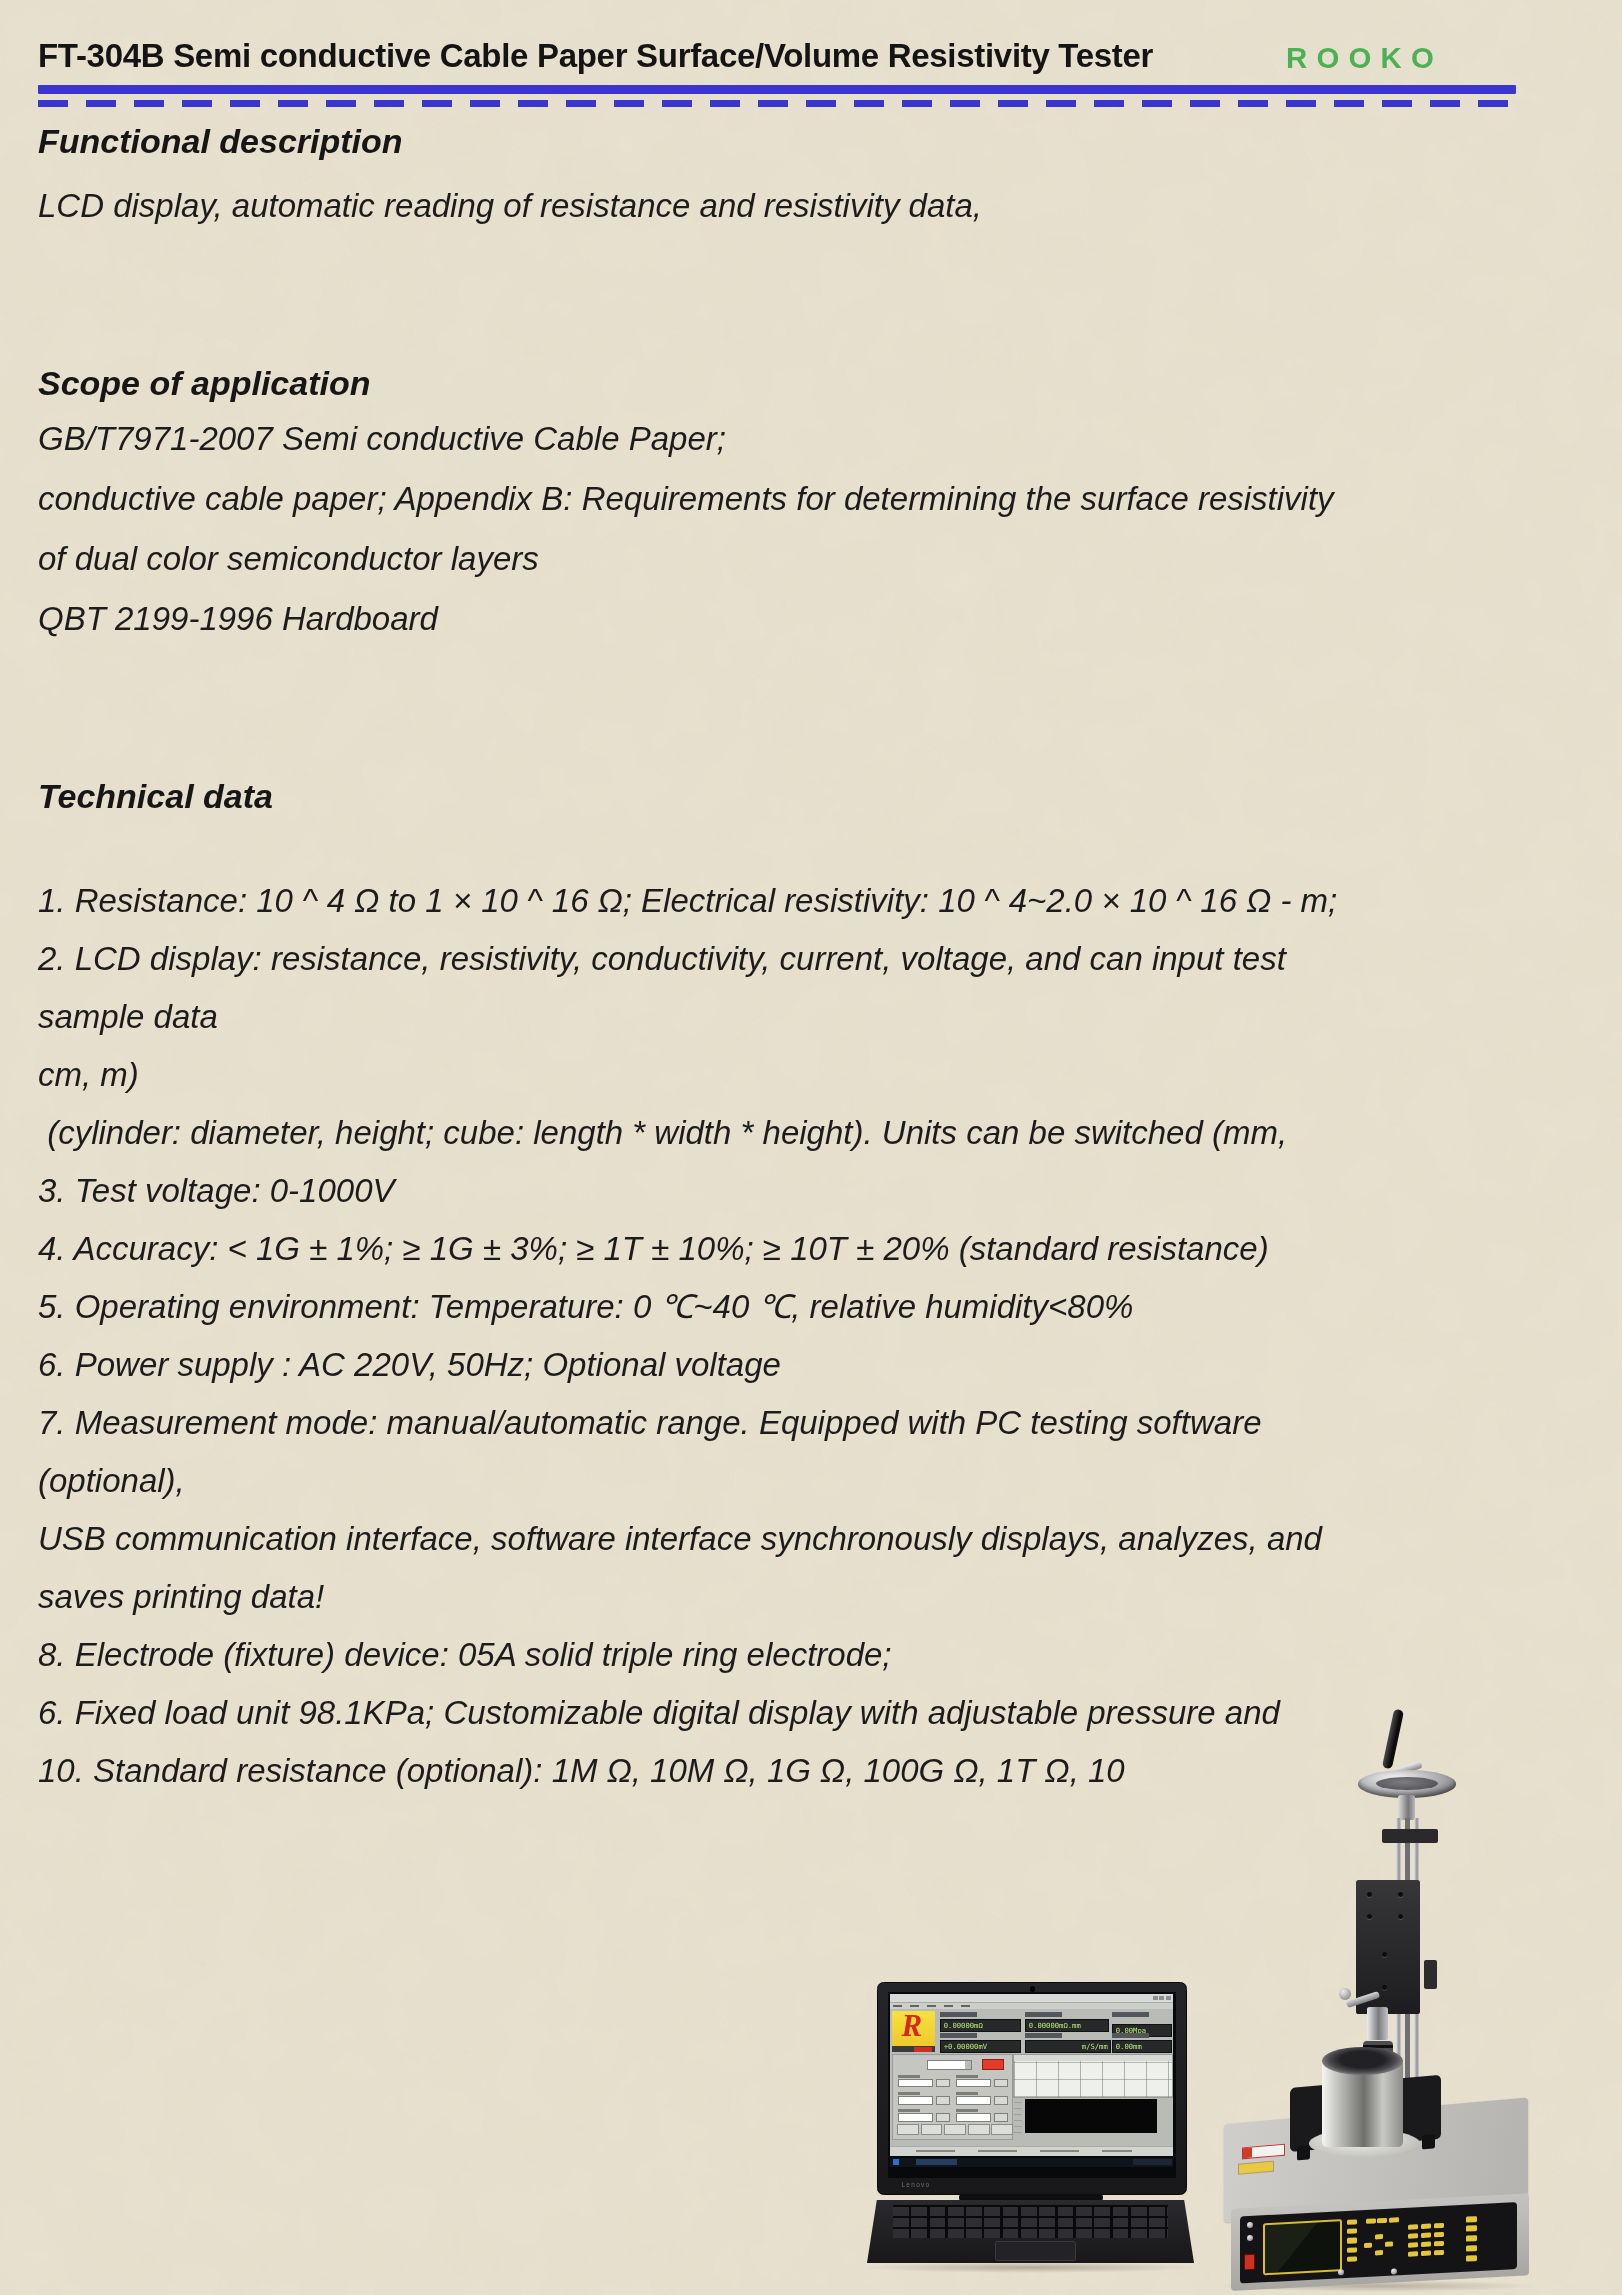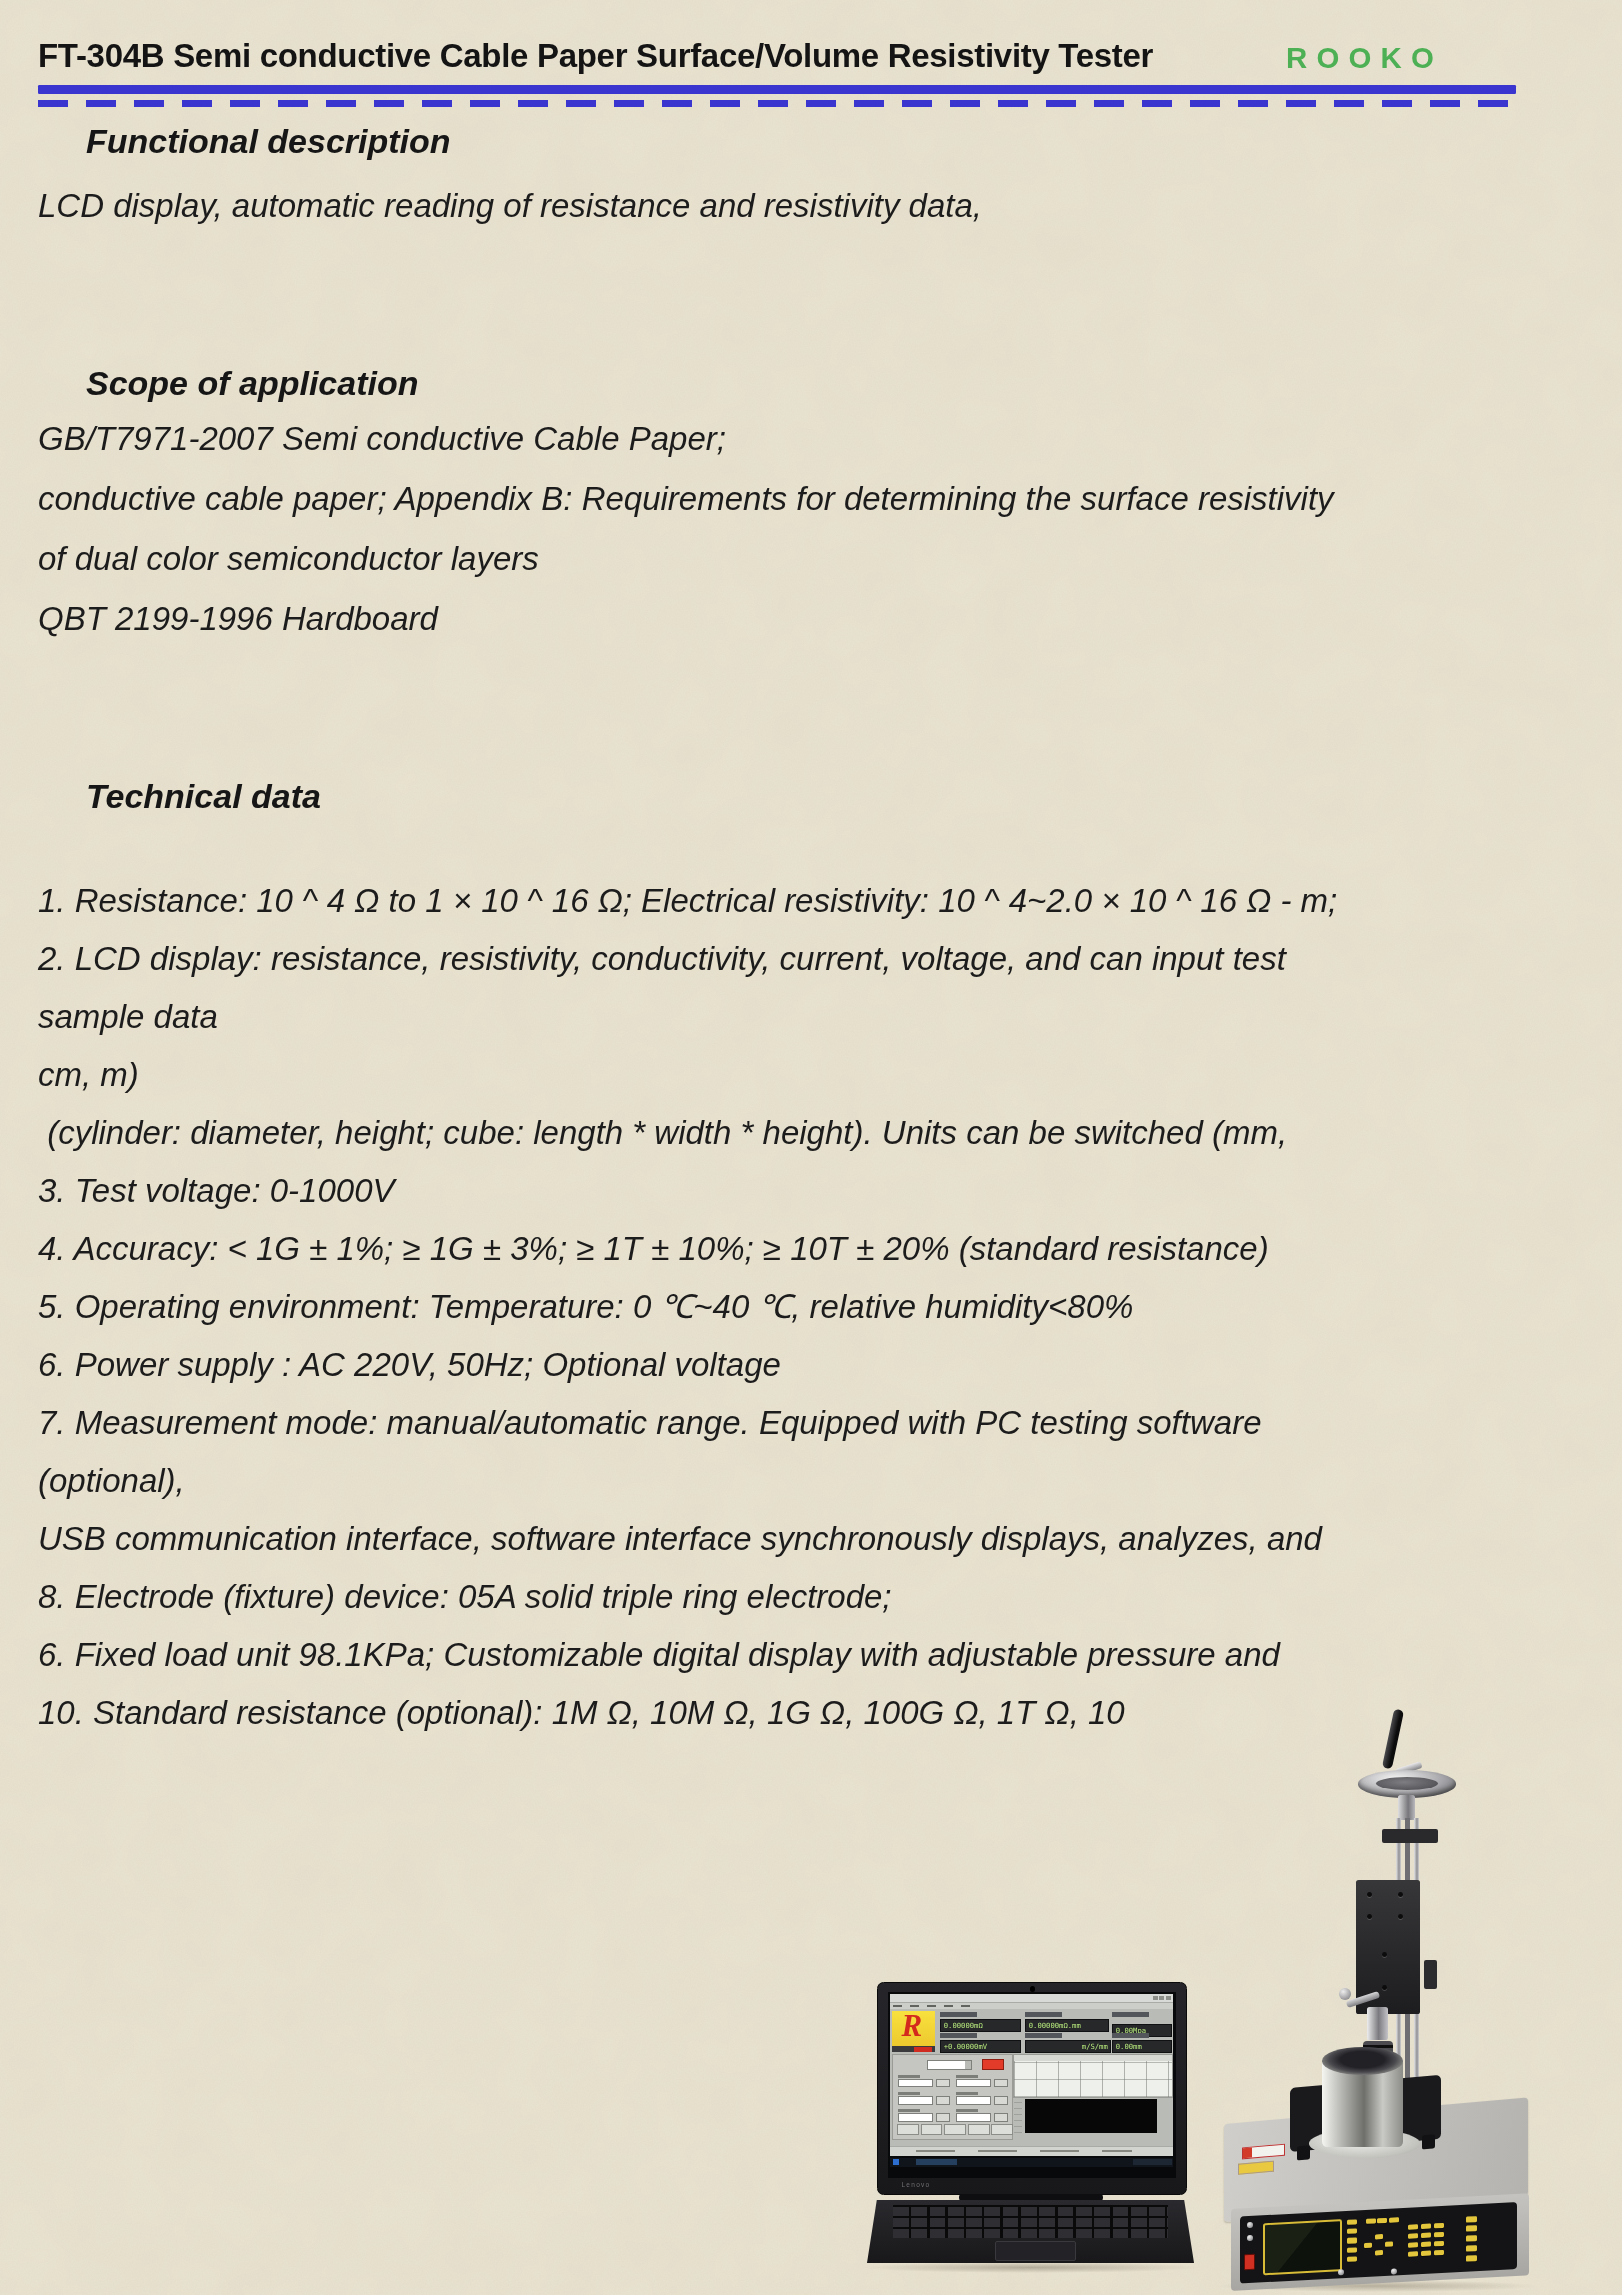--- a/index.html
+++ b/index.html
@@ -12,21 +12,21 @@
     color:#141414;letter-spacing:-0.3px;white-space:pre;}
   .brand{position:absolute;left:1286px;top:41px;font-size:29.4px;font-weight:bold;
     color:#4db054;letter-spacing:9.2px;white-space:pre;}
   .rule-solid{position:absolute;left:38px;top:85px;width:1478px;height:8.5px;
     background:#3b35d0;border-radius:1.3px;}
   .rule-dashed{position:absolute;left:38px;top:100px;width:1480px;height:6.5px;
     background:repeating-linear-gradient(90deg,#3b35d0 0 30px,transparent 30px 48px);}
 
   
   .sec-h{position:absolute;left:38px;font-size:34px;font-weight:bold;font-style:italic;
-    color:#161616;height:60px;line-height:60px;white-space:pre;margin-left:48px;}
+    color:#161616;height:60px;line-height:60px;white-space:pre;}
   .sec-body{position:absolute;left:38px;right:15.7px;}
   .bl{font-size:33px;font-style:italic;color:#1c1c1c;white-space:pre;}
   .lh92 .bl{height:60px;line-height:60px;}
   .lh89 .bl{height:58px;line-height:58px;}
 
   
   .laptop{position:absolute;left:867px;top:1975px;width:327px;height:294px;}
   .lt-lid{position:absolute;left:9.8px;top:6.5px;width:308px;height:211px;background:
     linear-gradient(#26262a,#18181b);border:0.7px solid #0a0a0a;border-radius:6.5px;}
   .lt-cam{position:absolute;left:152px;top:3.9px;width:5.2px;height:5.2px;border-radius:50%;background:#000;}
@@ -189,20 +189,21 @@
     <div class="bl">sample data</div>
     <div class="bl">cm, m)</div>
     <div class="bl"> (cylinder: diameter, height; cube: length * width * height). Units can be switched (mm,</div>
     <div class="bl">3. Test voltage: 0-1000V</div>
     <div class="bl">4. Accuracy: &lt; 1G ± 1%; ≥ 1G ± 3%; ≥ 1T ± 10%; ≥ 10T ± 20% (standard resistance)</div>
     <div class="bl">5. Operating environment: Temperature: 0 ℃~40 ℃, relative humidity&lt;80%</div>
     <div class="bl">6. Power supply : AC 220V, 50Hz; Optional voltage</div>
     <div class="bl">7. Measurement mode: manual/automatic range. Equipped with PC testing software</div>
     <div class="bl">(optional),</div>
     <div class="bl">USB communication interface, software interface synchronously displays, analyzes, and</div>
+    <div class="bl">saves printing data!</div>
     <div class="bl">8. Electrode (fixture) device: 05A solid triple ring electrode;</div>
     <div class="bl">6. Fixed load unit 98.1KPa; Customizable digital display with adjustable pressure and</div>
     <div class="bl">10. Standard resistance (optional): 1M Ω, 10M Ω, 1G Ω, 100G Ω, 1T Ω, 10</div>
   </div>
 
   <div class="laptop">
     <div class="lt-shadow"></div>
     <div class="lt-lid">
       <div class="lt-cam"></div>
       <div class="lt-screen">

